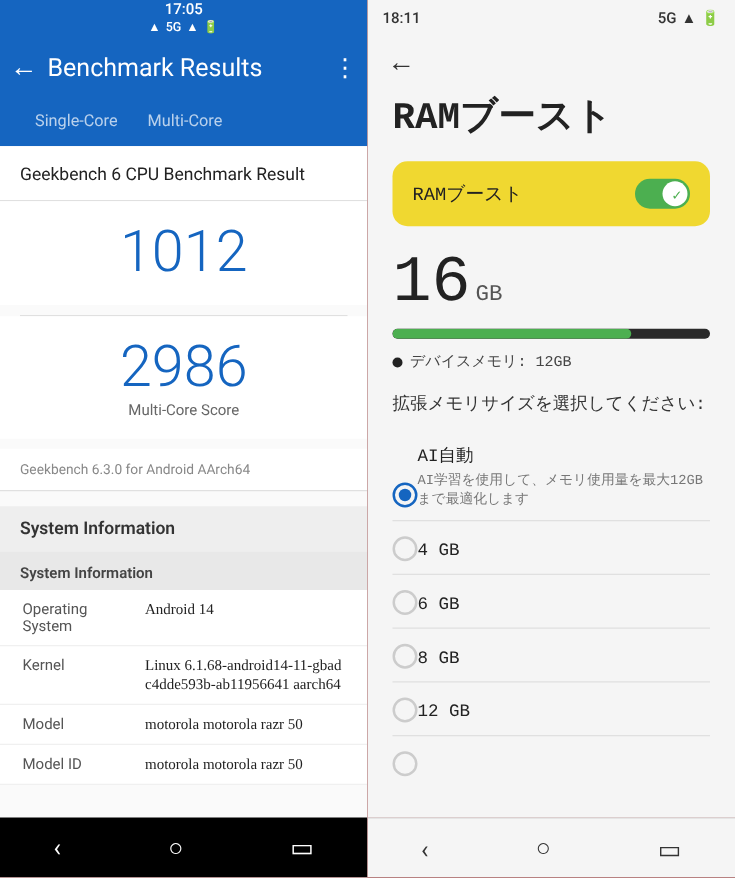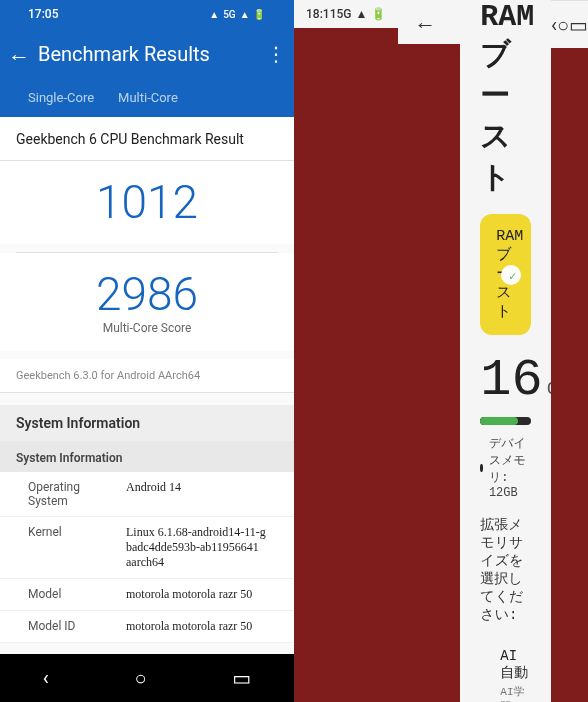--- a/index.html
+++ b/index.html
@@ -20,24 +20,25 @@
       flex-direction: column;
       overflow: hidden;
     }
 
     .status-bar-left {
       background: #1565C0;
       height: 28px;
       display: flex;
       align-items: center;
       justify-content: space-between;
-      padding: 0 28px;
+      padding: 0 12px;
       color: white;
       font-size: 12px;
       font-weight: 500;
+      flex-direction: column;
     }
 
     .status-bar-right-icons {
       display: flex;
       align-items: center;
       gap: 4px;
       font-size: 10px;
     }
 
     .top-bar-left {
@@ -159,21 +160,21 @@
     }
 
     .info-header-row span {
       font-size: 12px;
       font-weight: 600;
       color: #444;
     }
 
     .info-row {
       display: flex;
-      padding: 8px 28px;
+      padding: 8px 18px;
       border-bottom: 1px solid #f0f0f0;
       gap: 8px;
     }
 
     .info-key {
       font-size: 12px;
       color: #555;
       width: 90px;
       flex-shrink: 0;
     }
@@ -199,20 +200,21 @@
       font-size: 20px;
       cursor: pointer;
     }
 
     
     .right-panel {
       width: 294px;
       height: 702px;
       background: #7f1d1d;
       display: flex;
+      flex-direction: column;
       overflow: hidden;
     }
 
     .status-bar-right {
       background: #f5f5f5;
       height: 28px;
       display: flex;
       align-items: center;
       justify-content: space-between;
       padding: 0 12px;

